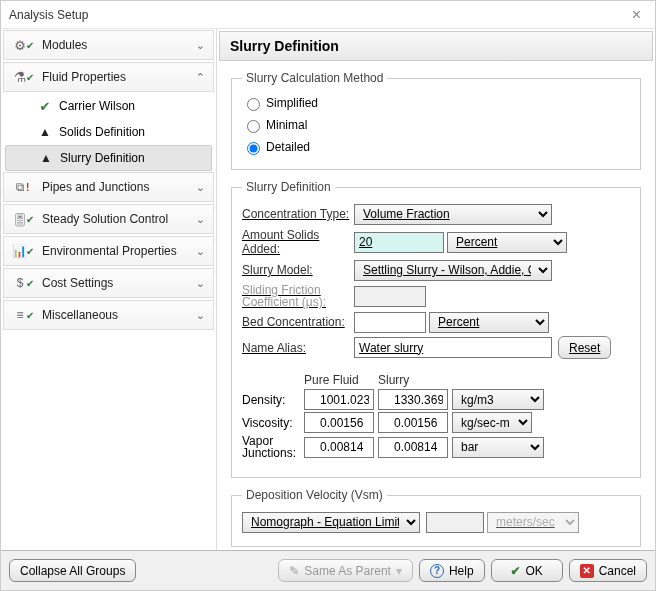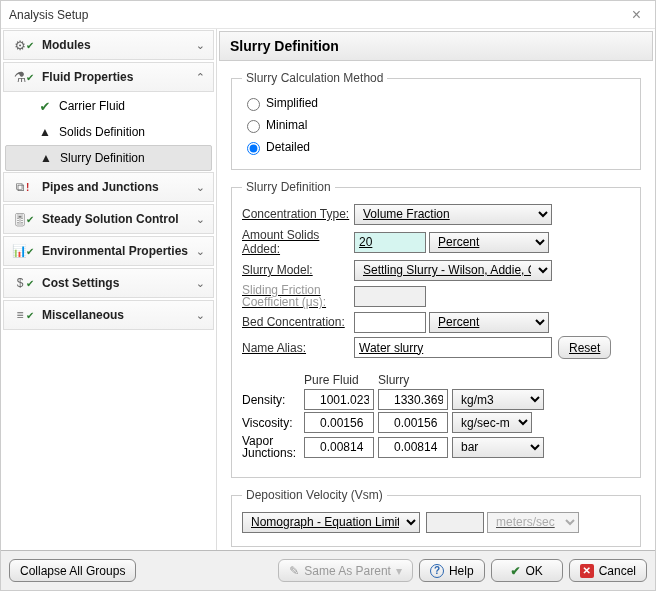--- a/index.html
+++ b/index.html
@@ -10,21 +10,21 @@
   .titlebar .close { color: #888; font-size: 16px; cursor: pointer; padding: 0 6px; }
   .body { flex: 1; display: flex; overflow: hidden; }
   .sidebar { width: 216px; background: #fff; border-right: 1px solid #ddd; display: flex; flex-direction: column; }
   .main { flex: 1; display: flex; flex-direction: column; background: #fff; overflow: hidden; }
   .footer { height: 40px; border-top: 1px solid #bbb; background: #f0f0f0; display: flex; align-items: center; padding: 0 8px; gap: 6px; }
 
   .grp { display:flex; align-items:center; height:30px; padding:0 8px 0 6px; border:1px solid #ddd; margin:1px 2px; background:linear-gradient(#fcfcfc,#f4f4f4); cursor:pointer; }
   .grp .ic { width:20px; display:flex; justify-content:center; color:#666; }
   .grp .bad { width:12px; margin-left:-4px; margin-right:4px; font-size:10px; color:#2e7d32;}
   .grp .bad.red { color:#c62828; font-weight:bold;}
-  .grp .lbl { flex:1; font-weight:bold; color:#222; }
+  .grp .lbl { flex:1; font-weight:normal; color:#222; }
   .grp .chev { color:#666; font-size:11px; }
   .subitem { display:flex; align-items:center; height:26px; padding-left:32px; margin:0 4px; cursor:pointer; }
   .subitem .sic { width:16px; margin-right:6px; display:flex; justify-content:center; }
   .subitem.sel { background:#e5e5e5; border:1px solid #ccc; border-radius:2px; }
   .green-dot { color:#2e7d32; font-size:13px; }
 
   .panel-header { background: linear-gradient(#f9f9f9,#e9e9e9); border:1px solid #ccc; margin:2px; padding:6px 10px; font-size:14px; font-weight:bold; }
   .panel-body { flex:1; padding:8px 14px 8px 14px; overflow:auto; }
 
   fieldset { border:1px solid #ccc; margin:0 0 10px 0; padding:6px 10px 10px 10px; }
@@ -82,21 +82,21 @@
       </div>
 
       <div class="grp">
         <span class="ic flask">⚗</span>
         <span class="bad">✔</span>
         <span class="lbl">Fluid Properties</span>
         <span class="chev">⌃</span>
       </div>
       <div class="subitem">
         <span class="sic green-dot">✔</span>
-        <span>Carrier Fluid</span>
+        <span>Carrier Wilson</span>
       </div>
       <div class="subitem">
         <span class="sic sbad">▲</span>
         <span>Solids Definition</span>
       </div>
       <div class="subitem sel">
         <span class="sic sbad">▲</span>
         <span>Slurry Definition</span>
       </div>
 
@@ -156,21 +156,21 @@
           <legend>Slurry Definition</legend>
 
           <div class="form-row">
             <span class="lab">Concentration Type:</span>
             <select class="sel" style="width:198px">
               <option>Volume Fraction</option>
             </select>
           </div>
           <div class="form-row">
             <span class="lab">Amount Solids Added:</span>
-            <input class="text hl" style="width: 72px;" value="20">
+            <input class="text hl" style="width: 90px;" value="20">
             <select class="sel" style="width:120px;margin-left:3px">
               <option>Percent</option>
             </select>
           </div>
           <div class="form-row">
             <span class="lab">Slurry Model:</span>
             <select class="sel" style="width:198px">
               <option>Settling Slurry - Wilson, Addie, Clift</option>
             </select>
           </div>

